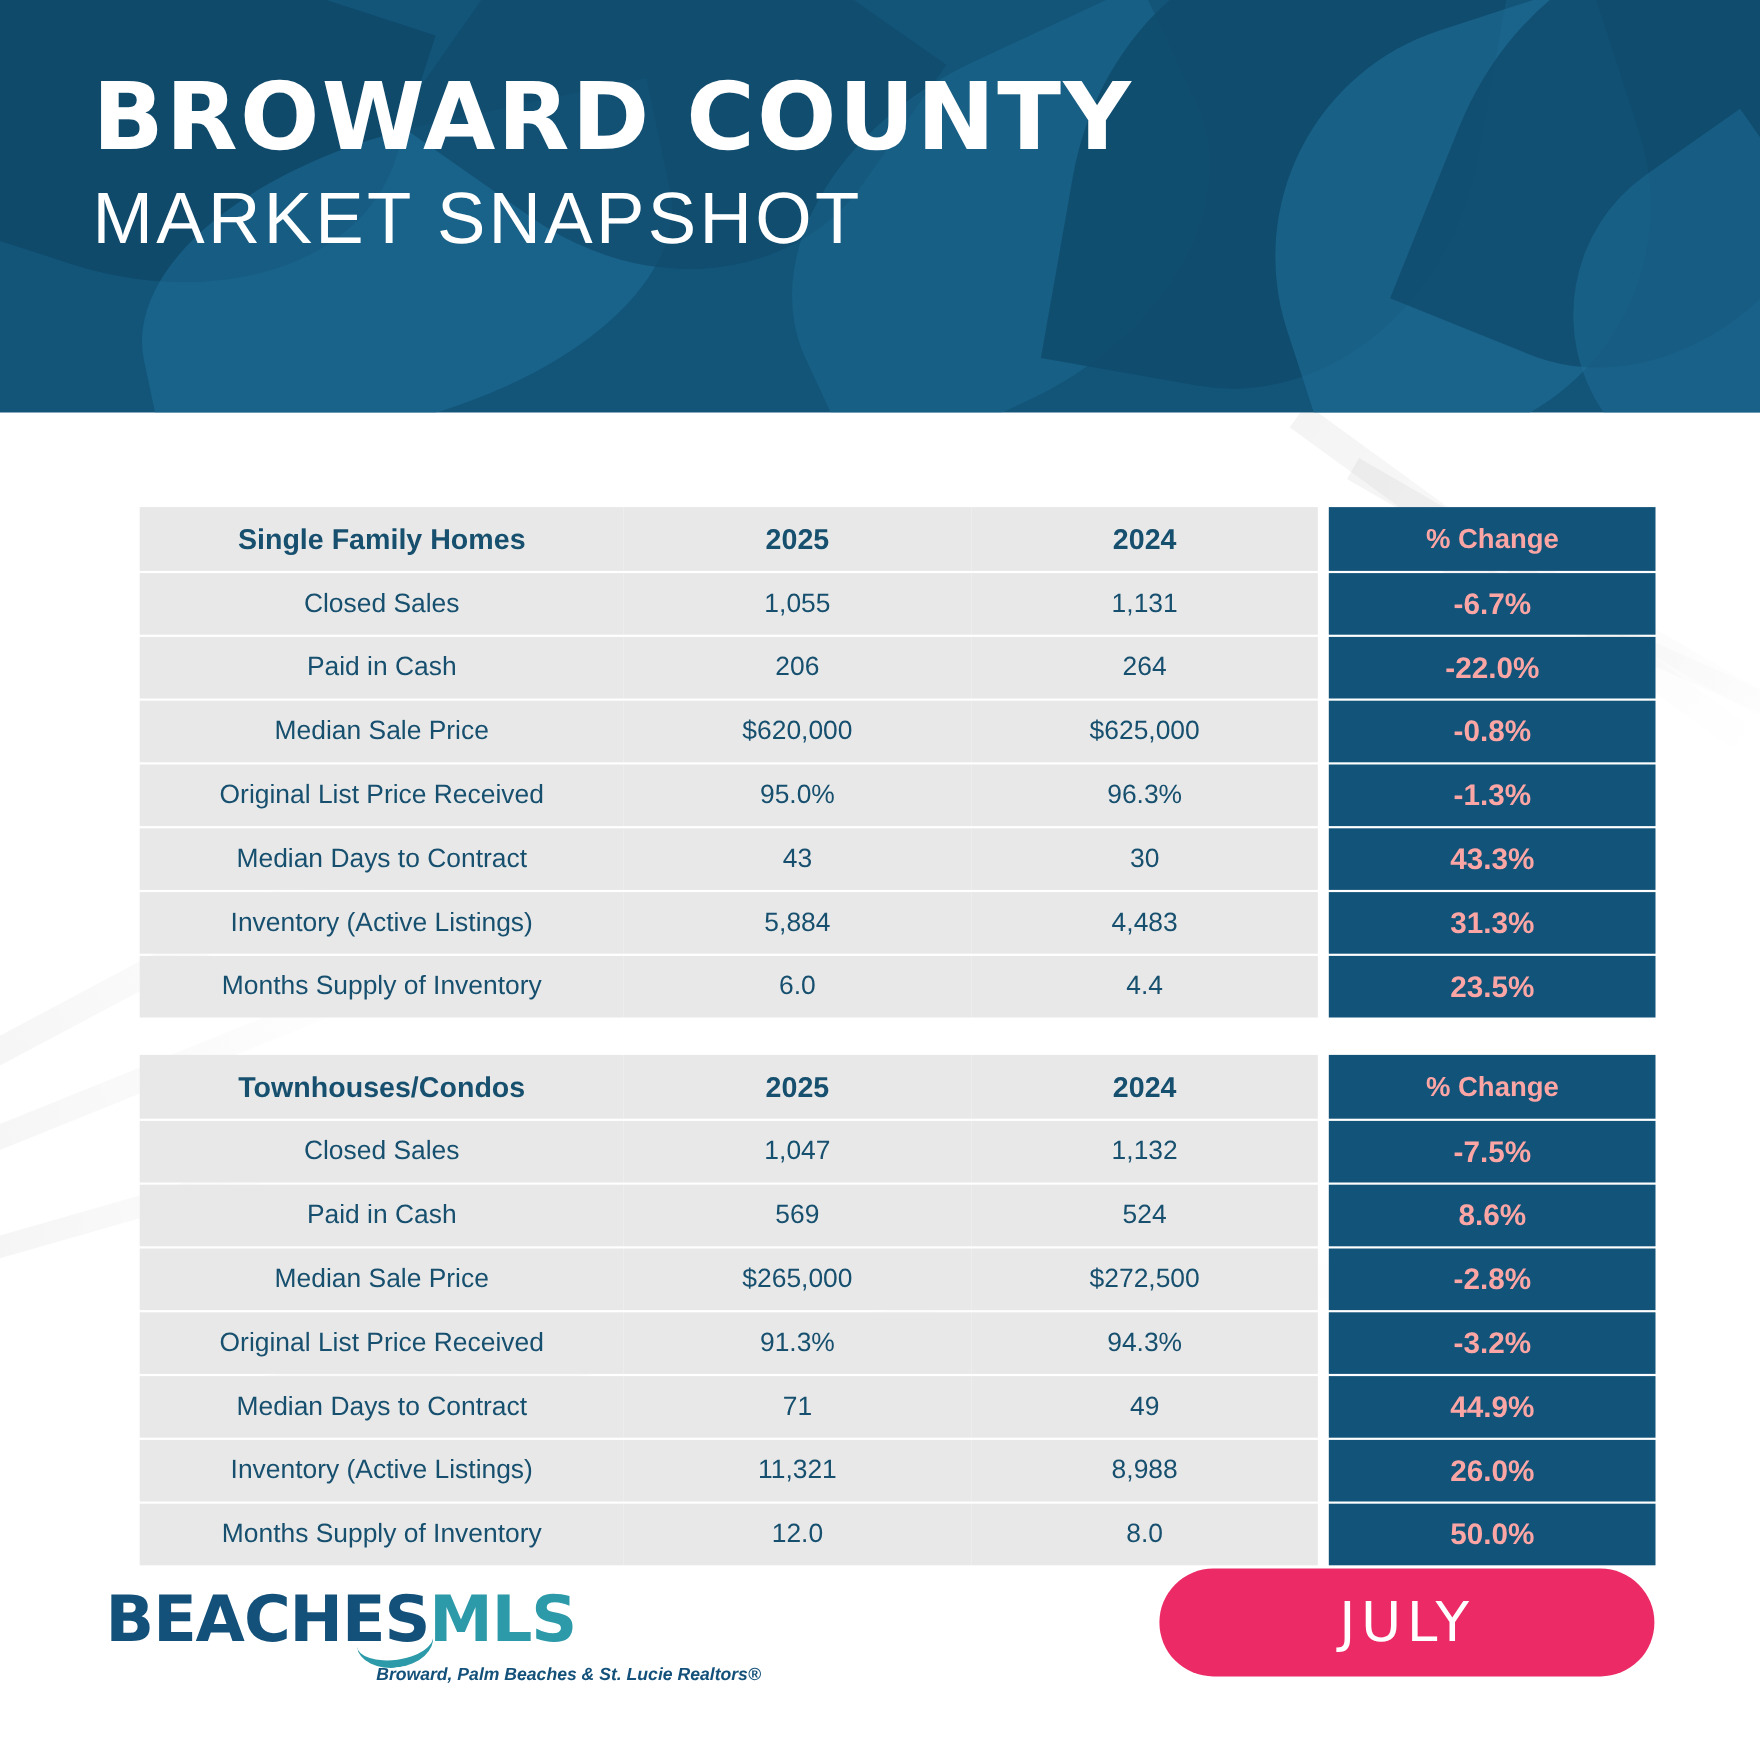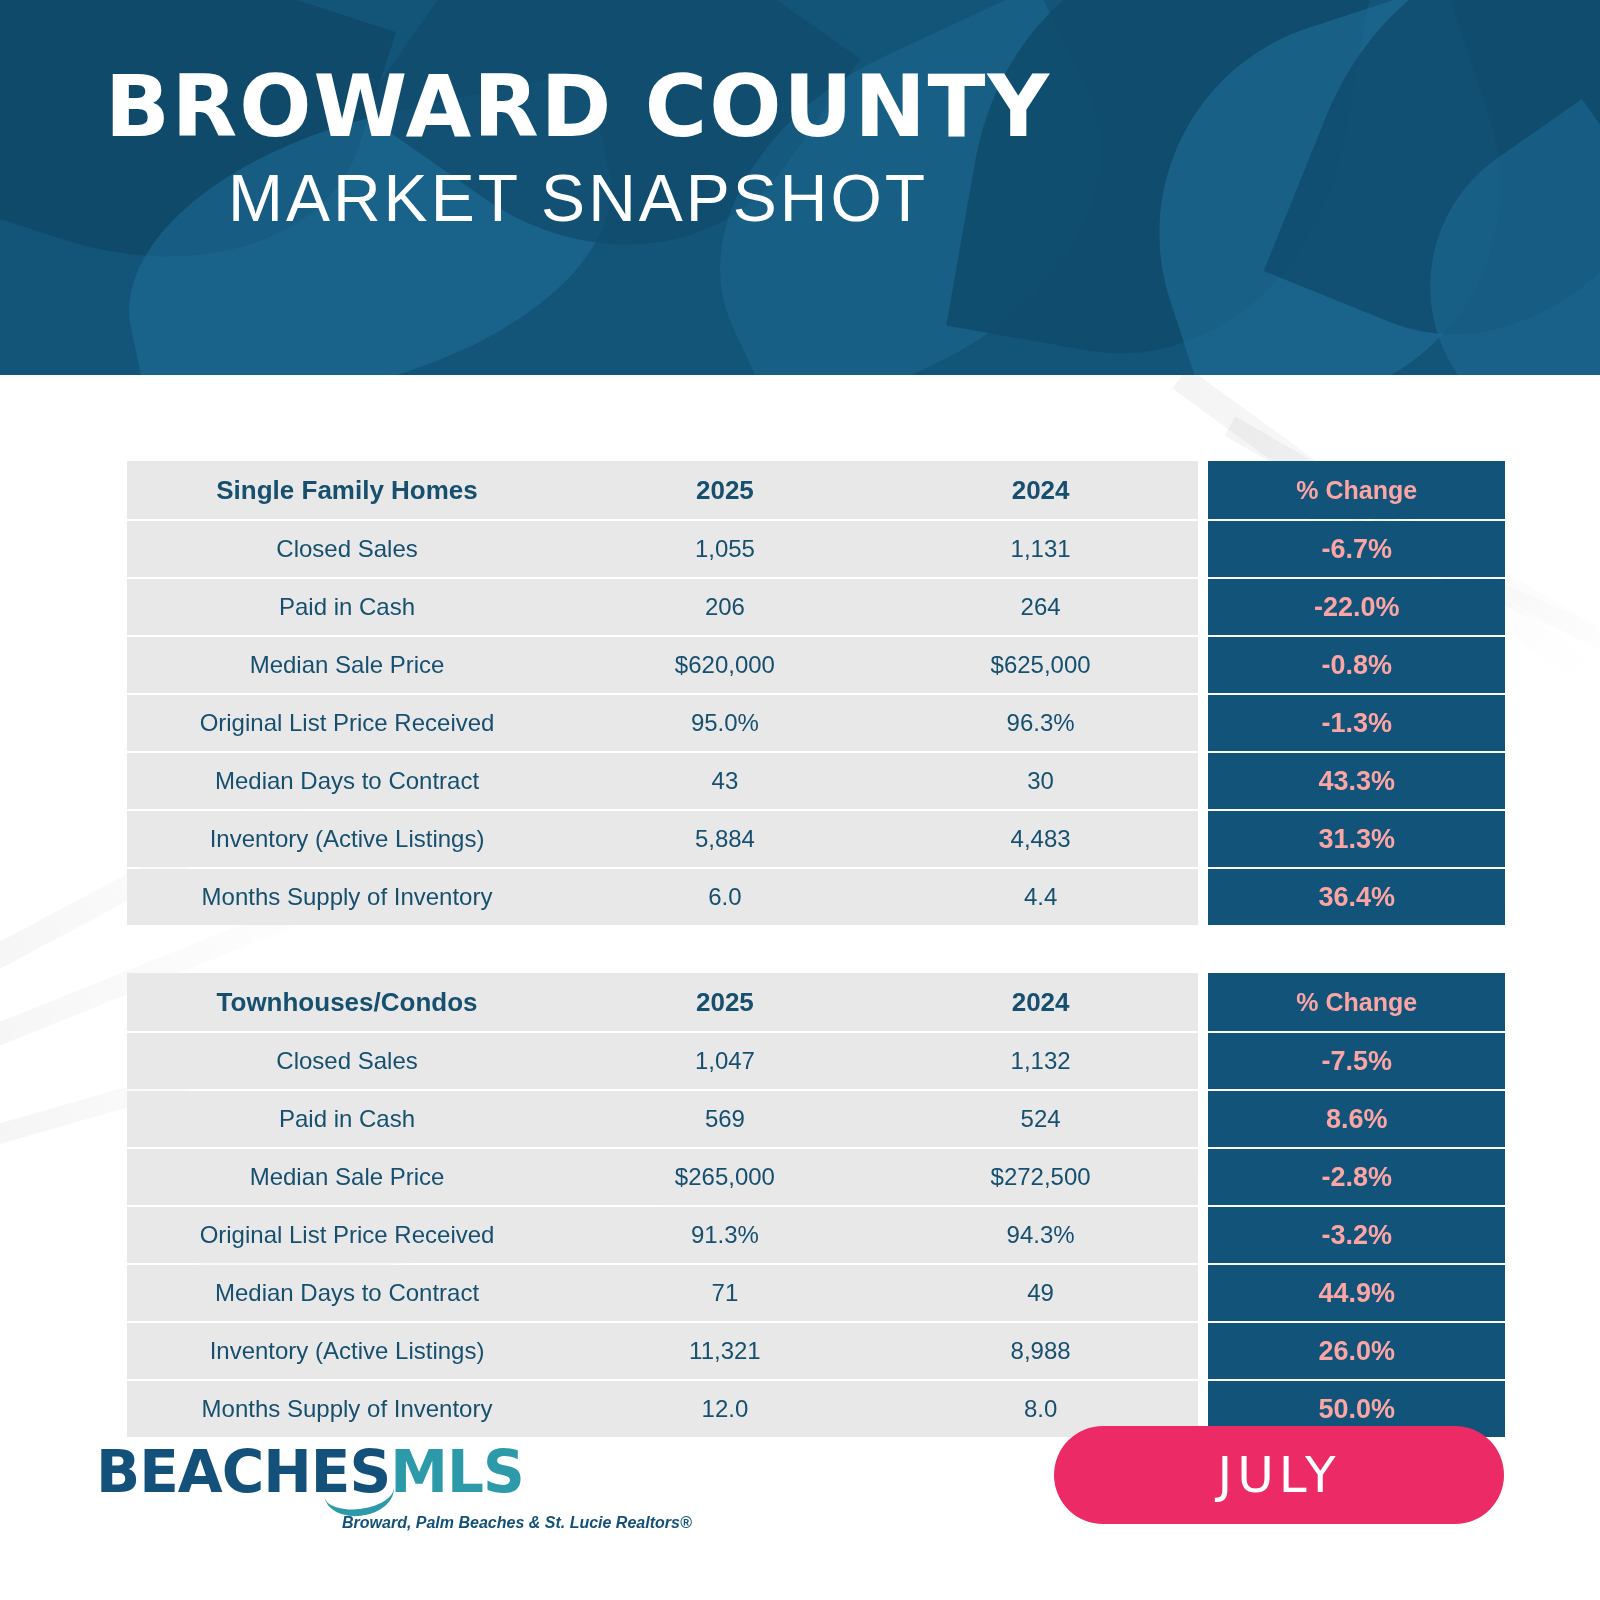--- a/index.html
+++ b/index.html
@@ -30,24 +30,23 @@
   }
   .header .leaf {
     position: absolute;
     background: #1a6289;
     border-radius: 60% 0 60% 0;
   }
   .header .leaf.dark { background: #0f4a6b; }
   .header .leaf.light { background: #1f6e97; }
   .header-text {
     position: absolute;
-    left: 105px;
+    left: 84px;
     top: 62px;
     z-index: 3;
-    text-align: center;
   }
   .title-main {
     font-size: 85px;
     font-weight: bold;
     letter-spacing: 2px;
     color: #ffffff;
     line-height: 1.05;
     font-family: "DejaVu Sans", sans-serif;
   }
   .title-sub {
@@ -74,21 +73,21 @@
     left: 0; top: 375px;
     width: 1600px;
     z-index: 2;
   }
   .table-block {
     width: 1410px;
     margin: 0 auto;
     padding-left: 32px;
   }
   .table-block.first { margin-top: 86px; }
-  .table-block.second { margin-top: 48px; }
+  .table-block.second { margin-top: 34px; }
 
   .row {
     display: flex;
     width: 100%;
     height: 56px;
     margin-bottom: 2px;
   }
   .row.head { height: 58px; }
 
   .cell {
@@ -246,21 +245,21 @@
       <div class="row">
         <div class="cell c-label">Inventory (Active Listings)</div>
         <div class="cell c-year">5,884</div>
         <div class="cell c-year">4,483</div>
         <div class="cell c-chg">31.3%</div>
       </div>
       <div class="row">
         <div class="cell c-label">Months Supply of Inventory</div>
         <div class="cell c-year">6.0</div>
         <div class="cell c-year">4.4</div>
-        <div class="cell c-chg">36.4%</div>
+        <div class="cell c-chg">23.5%</div>
       </div>
     </div>
 
     <div class="table-block second">
       <div class="row head">
         <div class="cell c-label">Townhouses/Condos</div>
         <div class="cell c-year">2025</div>
         <div class="cell c-year">2024</div>
         <div class="cell c-chg">% Change</div>
       </div>

